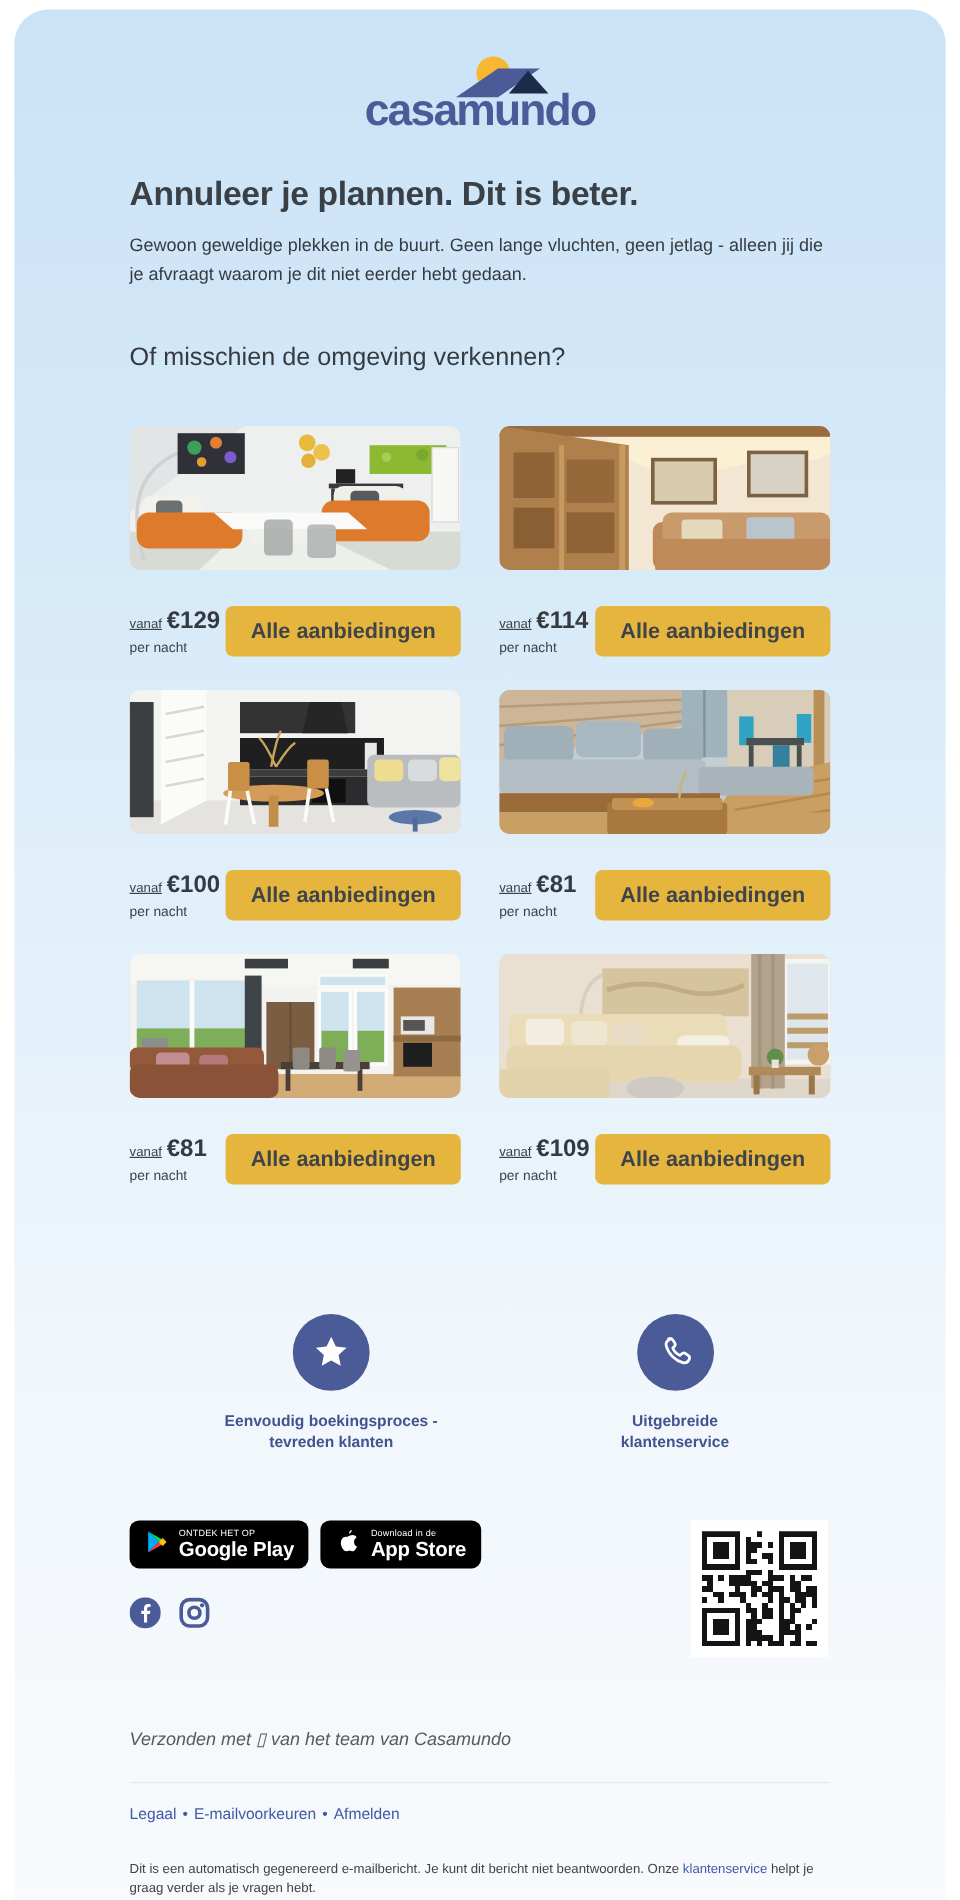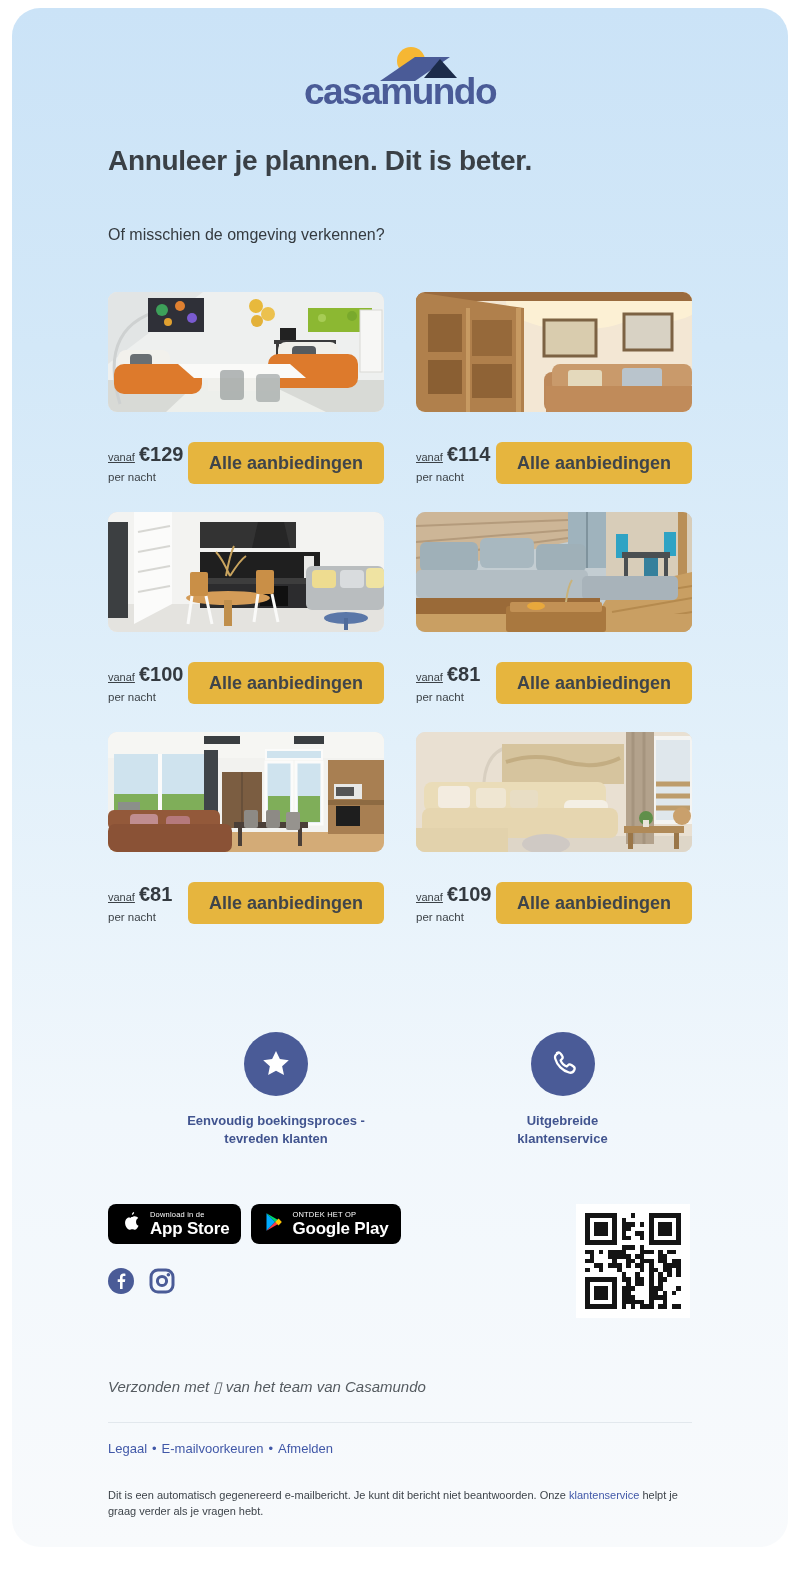--- a/index.html
+++ b/index.html
@@ -13,21 +13,21 @@
   }
   .content { width:584px; margin:0 auto; }
 
   
   .logo-wrap { text-align:center; }
   .logo-wrap svg { display:inline-block; }
 
   
   h1 { font-size:28px; line-height:34px; color:#3a4046; margin-top:30px; letter-spacing:-.3px; }
   .intro { font-size:15px; line-height:24px; color:#353b40; margin-top:14px; }
-  .question { font-size:16px; line-height:22px; color:#353b40; margin-top:46px; }
+  .question { font-size:21px; line-height:22px; color:#353b40; margin-top:46px; }
 
   
   .grid { margin-top:46px; display:grid; grid-template-columns:276px 276px; column-gap:32px; }
   .offer-photo { width:276px; height:120px; border-radius:9px; overflow:hidden; display:block; background:#ddd; }
   .offer-photo svg { display:block; width:100%; height:100%; }
   .offer-meta { display:flex; align-items:center; justify-content:space-between; margin-top:30px; margin-bottom:28px; }
   .price-block .line1 { white-space:nowrap; }
   .from { font-size:11px; color:#3c4247; margin-right:4px;text-decoration:underline; }
   .price { font-size:20px; font-weight:bold; color:#343a40; }
   .per-night { font-size:11.5px; color:#3c4247; margin-top:5px; }
@@ -77,20 +77,21 @@
     <div class="logo-wrap">
       <svg width="220" height="66" viewBox="0 0 220 66">
         <circle cx="121" cy="17" r="14" fill="#f6b733"></circle>
         <polygon points="90,37 125,13 160,13 125,37" fill="#4a5b97"></polygon>
         <polygon points="134,34 150,15 167,34" fill="#1c2b4a"></polygon>
         <text x="110" y="60" text-anchor="middle" font-family="Liberation Sans, sans-serif" font-size="37" font-weight="bold" letter-spacing="-1.5" fill="#4a5b97">casamundo</text>
       </svg>
     </div>
 
     <h1>Annuleer je plannen. Dit is beter.</h1>
+    <p class="intro">Gewoon geweldige plekken in de buurt. Geen lange vluchten, geen jetlag - alleen jij die je afvraagt waarom je dit niet eerder hebt gedaan.</p>
     <p class="question">Of misschien de omgeving verkennen?</p>
 
     <div class="grid">
 
       <div class="offer">
         <a class="offer-photo">
           <svg viewBox="0 0 276 120" preserveAspectRatio="none">
             <rect width="276" height="120" fill="#eef0ef"></rect>
             <polygon points="0,0 95,0 0,72" fill="#e2e5e5"></polygon>
             <rect y="88" width="276" height="32" fill="#d8dad6"></rect>
@@ -369,42 +370,42 @@
         </div>
         <div class="feature-label w2">Uitgebreide klantenservice</div>
       </div>
     </div>
 
     <div class="bottom-row">
       <div>
         <div class="badges">
           <a class="store-badge">
             <span>
-              <svg width="22" height="26" viewBox="0 0 24 26">
-                  <path fill="#ffffff" d="M12.4 7.6c1.2-.1 2.3-.9 3.6-.9 1.7 0 3 .8 3.9 2-1.5 1-2.4 2.3-2.4 4.2 0 2 1.1 3.6 2.7 4.3-.7 1.9-2.1 4.2-3.7 4.3-1 .1-1.7-.6-3.1-.6s-2.1.6-3.1.6c-1.7-.1-3.7-2.7-4.4-5-.9-2.9-.2-6.4 2.2-7.8 1-.6 2.1-.7 3.2-.2z"></path>
-                  <path fill="#ffffff" d="M15.4 2.2c.2 1.3-1 3.1-2.4 3.2-.3-1.5 1.1-3.1 2.4-3.2z"></path>
-                </svg>
-            </span>
-            <span class="txt">
-              <span class="small">Download in de</span>
-              <span class="big">App Store</span>
-            </span>
-          </a>
-          <a class="store-badge">
-            <span>
               <svg width="21" height="24" viewBox="0 0 24 24">
                   <path fill="#00aaff" d="M4 2v20l10-10z"></path>
                   <path fill="#00d96a" d="M4 2l13.8 7.9L14 12z"></path>
                   <path fill="#ff3a44" d="M4 22l13.8-7.9L14 12z"></path>
                   <path fill="#ffc400" d="M14 12l3.8-3.9L21.5 12l-3.7 3.9z"></path>
                 </svg>
             </span>
             <span class="txt">
               <span class="small">ONTDEK HET OP</span>
               <span class="big">Google Play</span>
+            </span>
+          </a>
+          <a class="store-badge">
+            <span>
+              <svg width="22" height="26" viewBox="0 0 24 26">
+                  <path fill="#ffffff" d="M12.4 7.6c1.2-.1 2.3-.9 3.6-.9 1.7 0 3 .8 3.9 2-1.5 1-2.4 2.3-2.4 4.2 0 2 1.1 3.6 2.7 4.3-.7 1.9-2.1 4.2-3.7 4.3-1 .1-1.7-.6-3.1-.6s-2.1.6-3.1.6c-1.7-.1-3.7-2.7-4.4-5-.9-2.9-.2-6.4 2.2-7.8 1-.6 2.1-.7 3.2-.2z"></path>
+                  <path fill="#ffffff" d="M15.4 2.2c.2 1.3-1 3.1-2.4 3.2-.3-1.5 1.1-3.1 2.4-3.2z"></path>
+                </svg>
+            </span>
+            <span class="txt">
+              <span class="small">Download in de</span>
+              <span class="big">App Store</span>
             </span>
           </a>
         </div>
         <div class="social-row">
           <a>
             <svg width="26" height="26" viewBox="0 0 26 26">
                 <circle cx="13" cy="13" r="13" fill="#4a5b97"></circle>
                 <path d="M14.6 21v-7h2.3l.4-2.7h-2.7V9.5c0-.8.3-1.4 1.5-1.4h1.3V5.7c-.3 0-1.1-.1-2-.1-2 0-3.4 1.2-3.4 3.5v2.2H9.7V14H12v7z" fill="#ffffff"></path>
               </svg>
           </a>

